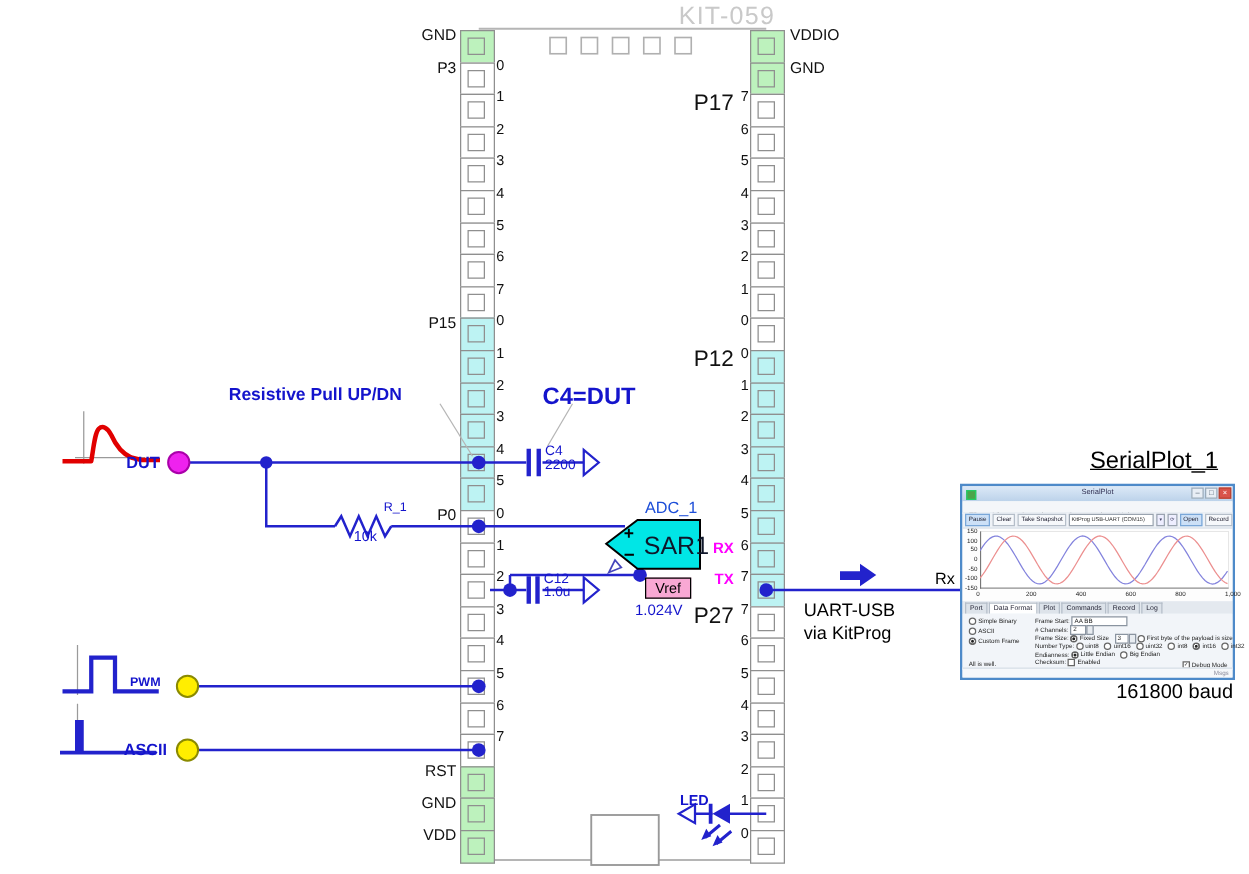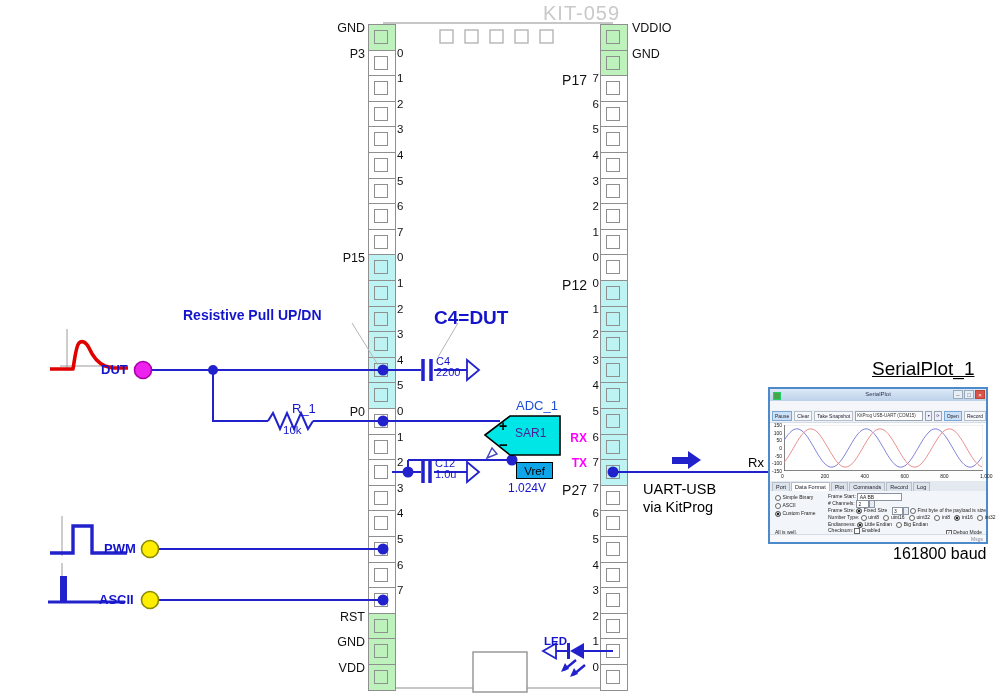--- a/index.html
+++ b/index.html
@@ -9,21 +9,21 @@
   .pincell{position:absolute;left:0;width:28px;height:26.6px;border:1px solid #8f8f8f;box-sizing:border-box;font-size:11.5px;color:#111;}
   .pincell.io{background:#fff;}
   .pincell.analog{background:#bdf3f3;}
   .pincell.power{background:#bdf2bd;}
   .pinsq{position:absolute;left:5px;top:5px;width:12px;height:12px;border:1.6px solid #8f8f8f;}
   .pinnum,.portlbl,.tag{position:absolute;white-space:nowrap;}
   .numR{left:28px;top:-4px;}
   .numL{right:28px;top:-4px;}
   .lblL{right:30px;top:-4px;font-size:12.5px;}
   .lblR{left:31px;top:-4px;font-size:12.5px;}
-  .lblFarL{right:40px;top:-4px;font-size:14px;}
+  .lblFarL{right:40px;top:-4px;font-size:18px;}
   .tag{color:#ff00ff;font-weight:bold;font-size:12px;}
   .txt{position:absolute;white-space:nowrap;z-index:6;}
   .blue{color:#1414cc;}
   .bluebold{color:#1414cc;font-weight:bold;}
   
   #spwin{position:absolute;left:768px;top:387px;width:220px;height:157px;border:2px solid #4e8ac9;background:#f2f5f9;z-index:8;box-sizing:border-box;font-family:"Liberation Sans",sans-serif;}
   #sp-titlebar{position:absolute;left:0;top:0;right:0;height:12px;background:linear-gradient(#dcE9f7,#bcd2ea);}
   #sp-title{position:absolute;left:0;right:0;top:2px;text-align:center;font-size:6px;color:#335;}
   #sp-appicon{position:absolute;left:3px;top:3px;width:6px;height:6px;background:#4aa54a;border:0.5px solid #2c6;}
   .wbtn{position:absolute;top:1px;width:10px;height:9px;border:0.5px solid #9ab;background:#e9eef5;font-size:6px;line-height:8px;text-align:center;color:#456;box-sizing:border-box;}
@@ -372,33 +372,33 @@
       <polygon points="561,672 569,669 565,663" fill="#2222cc"></polygon>
       <polygon points="570,677 578,674 574,668" fill="#2222cc"></polygon>
     </g>
 
     <polygon points="672,457 688,457 688,451 701,460 688,469 688,464 672,464" fill="#2222cc"></polygon>
   </svg>
 
   <div class="txt bluebold" style="left:183px;top:307px;font-size:14px;">Resistive Pull UP/DN</div>
   <div class="txt bluebold" style="left:434px;top:307px;font-size:19px;">C4=DUT</div>
   <div class="txt bluebold" style="left:101px;top:362px;font-size:13px;">DUT</div>
-  <div class="txt bluebold" style="left:104px;top:541px;font-size:13px;">PWM</div>
+  <div class="txt bluebold" style="left:104px;top:541px;font-size:10px;">PWM</div>
   <div class="txt bluebold" style="left:99px;top:592px;font-size:13px;">ASCII</div>
-  <div class="txt blue" style="left:280px;top:401px;font-size:13px;padding-left:12px;">R_1</div>
+  <div class="txt blue" style="left:295px;top:401px;font-size:10px;padding-left:12px;">R_1</div>
   <div class="txt blue" style="left:283px;top:424px;font-size:11.5px;">10k</div>
   <div class="txt blue" style="left:436px;top:355px;font-size:11px;">C4</div>
   <div class="txt blue" style="left:436px;top:366px;font-size:11px;">2200</div>
   <div class="txt blue" style="left:435px;top:457px;font-size:11px;">C12</div>
   <div class="txt blue" style="left:435px;top:468px;font-size:11px;">1.0u</div>
   <div class="txt" style="left:516px;top:398px;font-size:13px;color:#1d4ed8;">ADC_1</div>
-  <div class="txt" style="left:515px;top:426px;font-size:12px;color:#4c1d95;z-index:7;">SAR1</div>
+  <div class="txt" style="left:515px;top:426px;font-size:20px;color:#0f172a;z-index:7;">SAR1</div>
   <div class="txt" style="left:499px;top:418px;font-size:14px;font-weight:bold;color:#000;z-index:7;">+</div>
   <div class="txt" style="left:499px;top:436px;font-size:15px;font-weight:bold;color:#000;z-index:7;">−</div>
-  <div class="txt" style="left:516px;top:462px;width:37px;height:17px;background:#0ea5e9;border:1.6px solid #000;font-size:11.5px;text-align:center;line-height:16px;color:#000;z-index:7;box-sizing:border-box;">Vref</div>
+  <div class="txt" style="left:516px;top:462px;width:37px;height:17px;background:#f9a8d4;border:1.6px solid #000;font-size:11.5px;text-align:center;line-height:16px;color:#000;z-index:7;box-sizing:border-box;">Vref</div>
   <div class="txt blue" style="left:508px;top:481px;font-size:12px;">1.024V</div>
   <div class="txt" style="left:748px;top:455px;font-size:13px;color:#000;">Rx</div>
   <div class="txt" style="left:643px;top:481px;font-size:14.5px;color:#000;">UART-USB</div>
   <div class="txt" style="left:643px;top:499px;font-size:14.5px;color:#000;">via KitProg</div>
   <div class="txt bluebold" style="left:544px;top:635px;font-size:11.5px;">LED</div>
 
   <div class="txt" style="left:872px;top:358px;font-size:19px;color:#000;text-decoration:underline;">SerialPlot_1</div>
   <div class="txt" style="left:893px;top:545px;font-size:16px;color:#000;">161800 baud</div>
 
   <div id="spwin">

